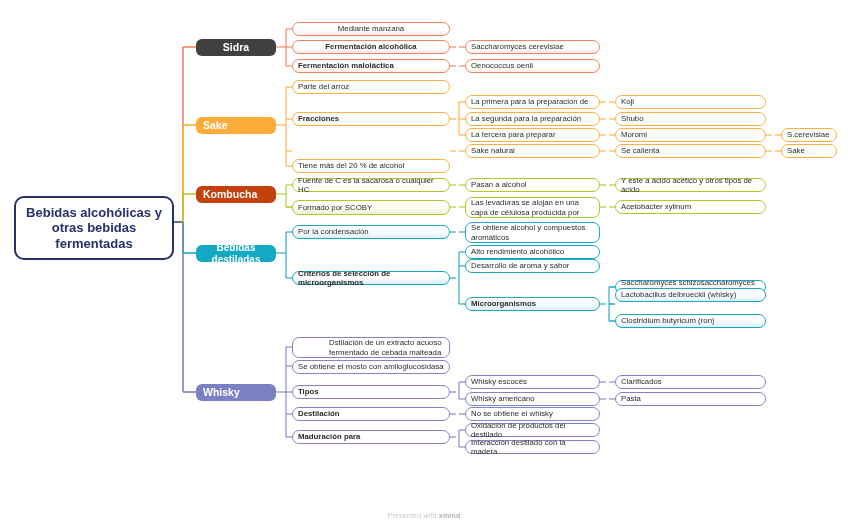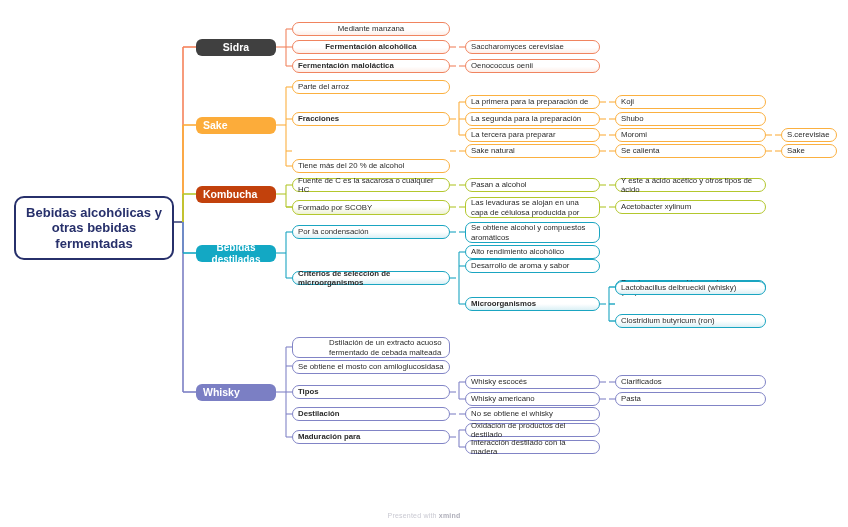--- a/index.html
+++ b/index.html
@@ -248,21 +248,21 @@
 
   <div class="node box t-dest fill" style="left:292px;top:225px;width:158px;height:14px;">Por la condensación</div>
   <div class="node box bold t-dest fill" style="left:292px;top:271px;width:158px;height:14px;">Criterios de selección de microorganismos</div>
 
   <div class="node box t-dest" style="left:465px;top:222px;width:135px;height:21px;">Se obtiene alcohol y compuestos aromáticos</div>
   <div class="node box t-dest" style="left:465px;top:245px;width:135px;height:14px;">Alto rendimiento alcohólico</div>
   <div class="node box t-dest" style="left:465px;top:259px;width:135px;height:14px;">Desarrollo de aroma y sabor</div>
   <div class="node box bold t-dest fill" style="left:465px;top:297px;width:135px;height:14px;">Microorganismos</div>
 
   <div class="node box thick t-dest fill" style="left:615px;top:280px;width:151px;height:14px;">Saccharomyces schizosaccharomyces (ron)</div>
-  <div class="node box thick t-dest fill" style="left:615px;top:281px;width:151px;height:14px;">Lactobacillus delbrueckii (whisky)</div>
+  <div class="node box thick t-dest fill" style="left:615px;top:288px;width:151px;height:14px;">Lactobacillus delbrueckii (whisky)</div>
   <div class="node box thick t-dest fill" style="left:615px;top:314px;width:151px;height:14px;">Clostridium butyricum (ron)</div>
 
   <div class="node pill left" style="left:196px;top:384px;width:80px;height:17px;background:#7b7fc4;">Whisky</div>
 
   <div class="node box t-whisky" style="left:292px;top:337px;width:158px;height:21px;padding-left:36px;">Dstilación de un extracto acuoso
 fermentado de cebada malteada</div>
   <div class="node box t-whisky" style="left:292px;top:360px;width:158px;height:14px;">Se obtiene el mosto con amiloglucosidasa</div>
   <div class="node box bold t-whisky" style="left:292px;top:385px;width:158px;height:14px;">Tipos</div>
   <div class="node box bold t-whisky" style="left:292px;top:407px;width:158px;height:14px;">Destilación</div>
   <div class="node box bold t-whisky" style="left:292px;top:430px;width:158px;height:14px;">Maduración para</div>

